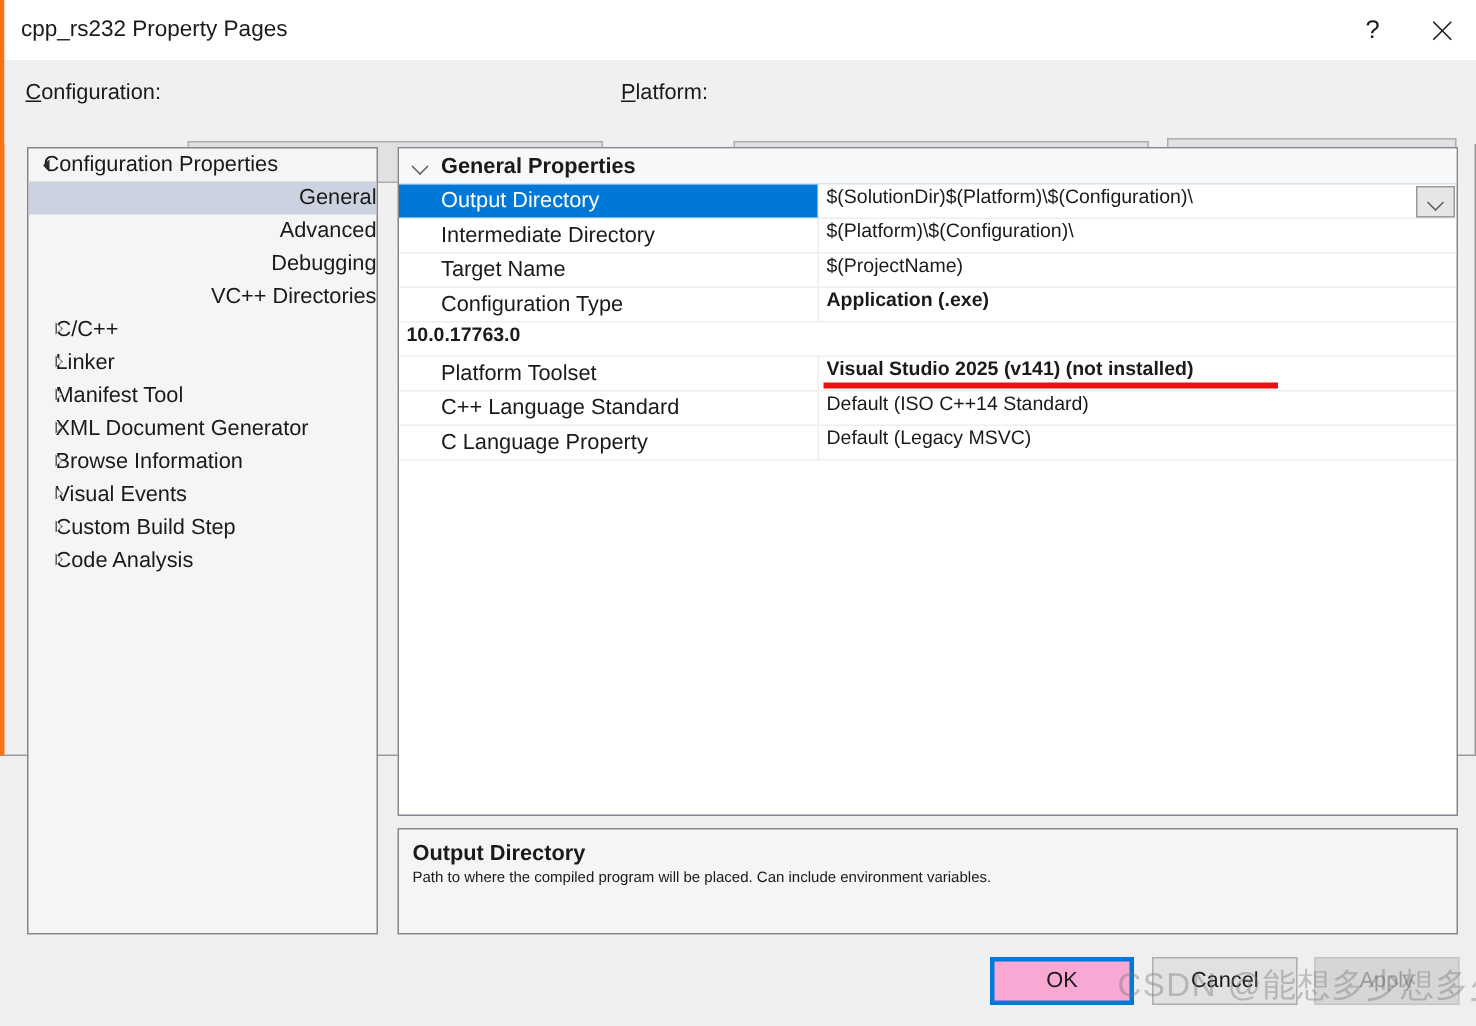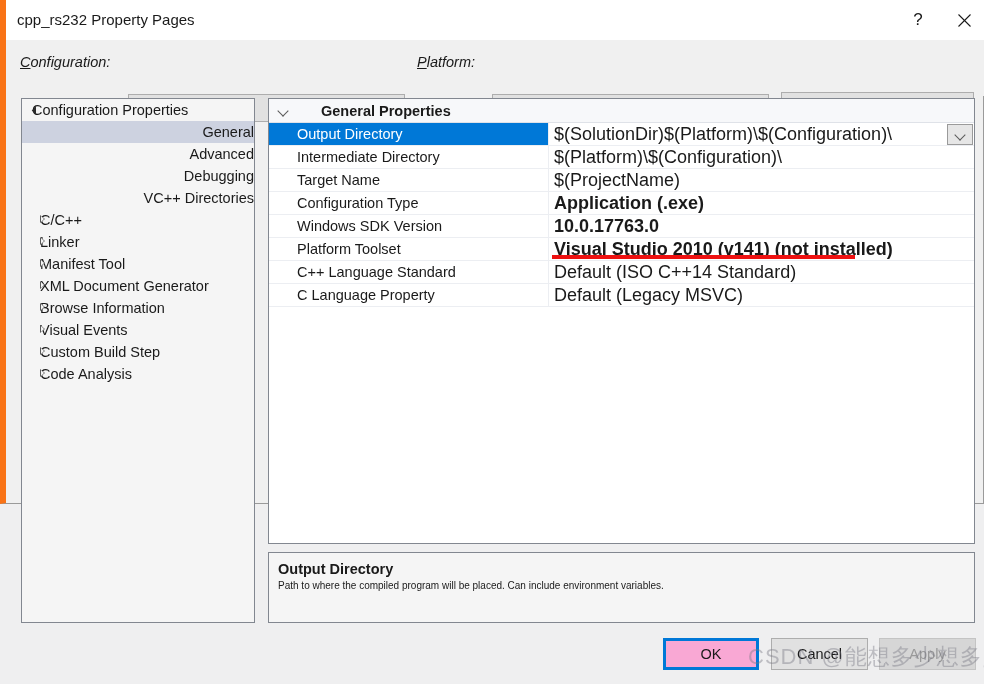--- a/index.html
+++ b/index.html
@@ -13,21 +13,21 @@
     background: #efeff0;
     position: relative;
   }
 
   
   #window {
     position: absolute;
     left: 0; top: 0;
     width: 984px; height: 504px;
     background: #f0f0f0;
-    border-left: 6px solid #f97316;
+    border-left: 3px solid #f97316;
     border-right: 1px solid #9a9a9a;
     border-bottom: 1px solid #9a9a9a;
     padding-left: 22px;
   }
 
   
   #titlebar {
     position: absolute;
     left: 0; top: 0;
     width: 982px; height: 40px;
@@ -59,21 +59,20 @@
     position: absolute;
     left: 0; top: 40px;
     width: 982px; height: 56px;
     background: #f0f0f0;
   }
   .row-label {
     position: absolute;
     font-size: 14.5px;
     color: #1a1a1a;
     white-space: nowrap;
-    font-style: italic;
   }
   .row-label u { text-decoration: underline; }
   #lbl-configuration { left: 14px; top: 14px; }
   #lbl-platform { left: 411px; top: 14px; }
 
   .combo {
     position: absolute;
     height: 28px;
     background: #e1e1e1;
     border: 1px solid #adadad;
@@ -195,21 +194,20 @@
     overflow: hidden;
   }
   #prop-header {
     position: relative;
     height: 24px;
     background: #f7f8fa;
     display: flex;
     align-items: center;
     border-bottom: 1px solid #dfe2e8;
     cursor: default;
-    gap: 24px;
   }
   #prop-header .hdr-chev {
     width: 28px;
     display: flex;
     align-items: center;
     justify-content: center;
   }
   #prop-header .hdr-text {
     font-size: 14.5px;
     font-weight: bold;
@@ -234,23 +232,23 @@
     white-space: nowrap;
     border-right: 1px solid #eceef2;
   }
   .prop-row.selected .prop-name {
     background: #0078d7;
     color: #ffffff;
   }
   .prop-value {
     flex: 1;
     display: flex;
-    align-items: center;
+    align-items: flex-start;
     padding-left: 5px;
-    font-size: 18px;
+    font-size: 13px;
     color: #1a1a1a;
     white-space: nowrap;
     position: relative;
   }
   .prop-value.bold { font-weight: bold; }
 
   #value-dropdown {
     position: absolute;
     right: 1px; top: 1px;
     width: 26px; height: 21px;
@@ -446,29 +444,28 @@
             <span>$(ProjectName)</span>
           </div>
         </div>
         <div class="prop-row">
           <div class="prop-name">Configuration Type</div>
           <div class="prop-value bold">
             <span>Application (.exe)</span>
           </div>
         </div>
         <div class="prop-row">
-          <div class="prop-name">Windows SDK Version</div>
           <div class="prop-value bold">
             <span>10.0.17763.0</span>
           </div>
         </div>
         <div class="prop-row">
           <div class="prop-name">Platform Toolset</div>
           <div class="prop-value bold">
-            <span>Visual Studio 2010 (v141) (not installed)</span>
+            <span>Visual Studio 2025 (v141) (not installed)</span>
           </div>
         </div>
         <div class="prop-row">
           <div class="prop-name">C++ Language Standard</div>
           <div class="prop-value">
             <span>Default (ISO C++14 Standard)</span>
           </div>
         </div>
         <div class="prop-row">
           <div class="prop-name">C Language Property</div>

